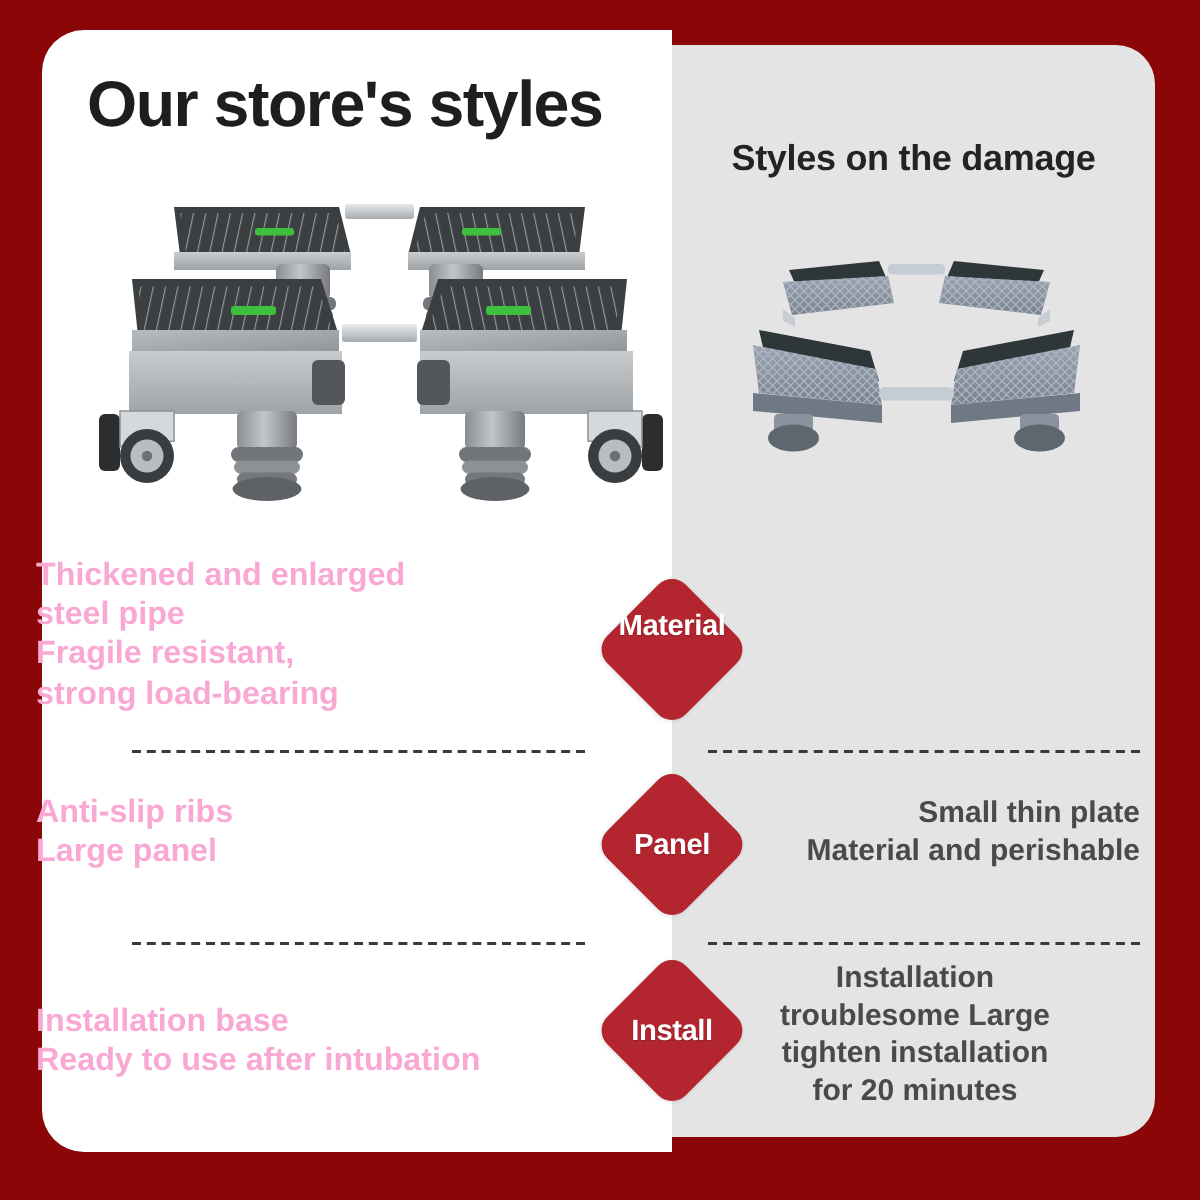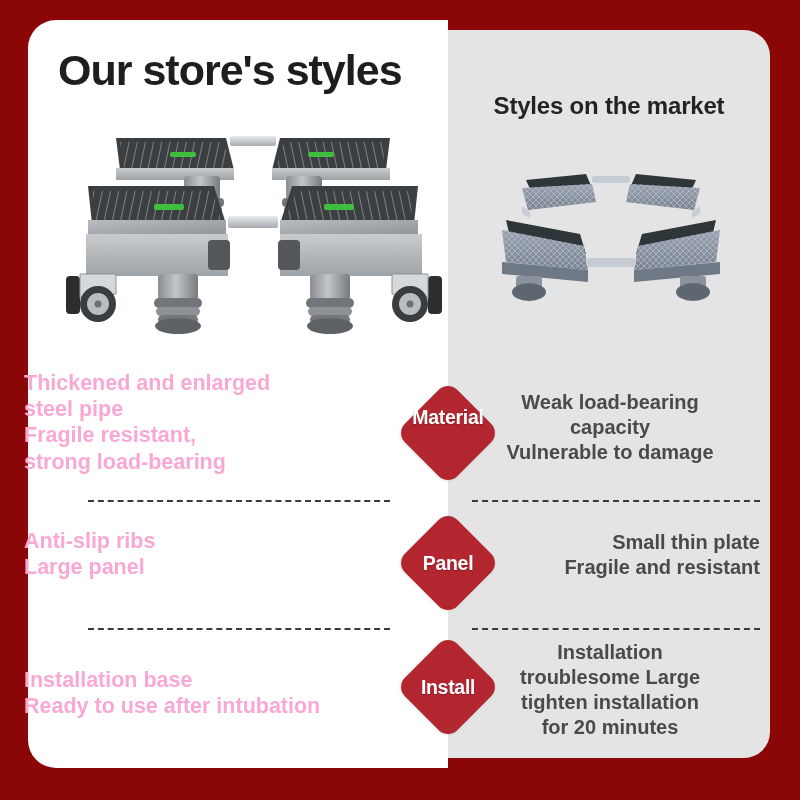--- a/index.html
+++ b/index.html
@@ -73,21 +73,21 @@
 </style>
 </head>
 <body>
 
 <div id="stage">
 
   <div class="panel-right"></div>
   <div class="panel-left"></div>
 
   <div class="title-main">Our store's styles</div>
-  <div class="title-market">Styles on the market</div>
+  <div class="title-market">Styles on the damage</div>
 
   <svg class="prod-left" viewBox="0 0 390 215">
     <defs>
       <linearGradient id="gBody" x1="0" y1="0" x2="0" y2="1">
         <stop offset="0" stop-color="#c9ccce"></stop>
           <stop offset="1" stop-color="#9ea3a7"></stop>
       </linearGradient>
       <linearGradient id="gTop" x1="0" y1="0" x2="1" y2="1">
         <stop offset="0" stop-color="#b8bcc0"></stop>
           <stop offset="1" stop-color="#8f9498"></stop>
@@ -244,38 +244,33 @@
       <ellipse cx="205" cy="134" rx="17" ry="9" fill="#5e666f"></ellipse>
     </g>
   </svg>
 
   <div class="row-l" style="top:370px;">
     <div>Thickened and enlarged</div>
     <div>steel pipe</div>
     <div>Fragile resistant,</div>
     <div>strong load-bearing</div>
   </div>
-  <div class="row-r" style="top:390px;">
-    <div>Weak load-bearing</div>
-    <div>capacity</div>
-    <div>Vulnerable to damage</div>
-  </div>
   <div class="badge" style="left:411px;top:396px;"></div>
   <div class="badge-txt" style="left:373px;top:402px;">Material</div>
 
   <div class="sep sep-l" style="top:500px;"></div>
   <div class="sep sep-r" style="top:500px;"></div>
 
   <div class="row-l" style="top:528px;">
     <div>Anti-slip ribs</div>
     <div>Large panel</div>
   </div>
   <div class="row-r" style="top:530px;text-align:right;">
     <div>Small thin plate</div>
-    <div>Fragile and resistant</div>
+    <div>Material and perishable</div>
   </div>
   <div class="badge" style="left:411px;top:526px;"></div>
   <div class="badge-txt" style="left:373px;top:548px;">Panel</div>
 
   <div class="sep sep-l" style="top:628px;"></div>
   <div class="sep sep-r" style="top:628px;"></div>
 
   <div class="row-l" style="top:655px;margin-top:12px;">
     <div>Installation base</div>
     <div>Ready to use after intubation</div>

